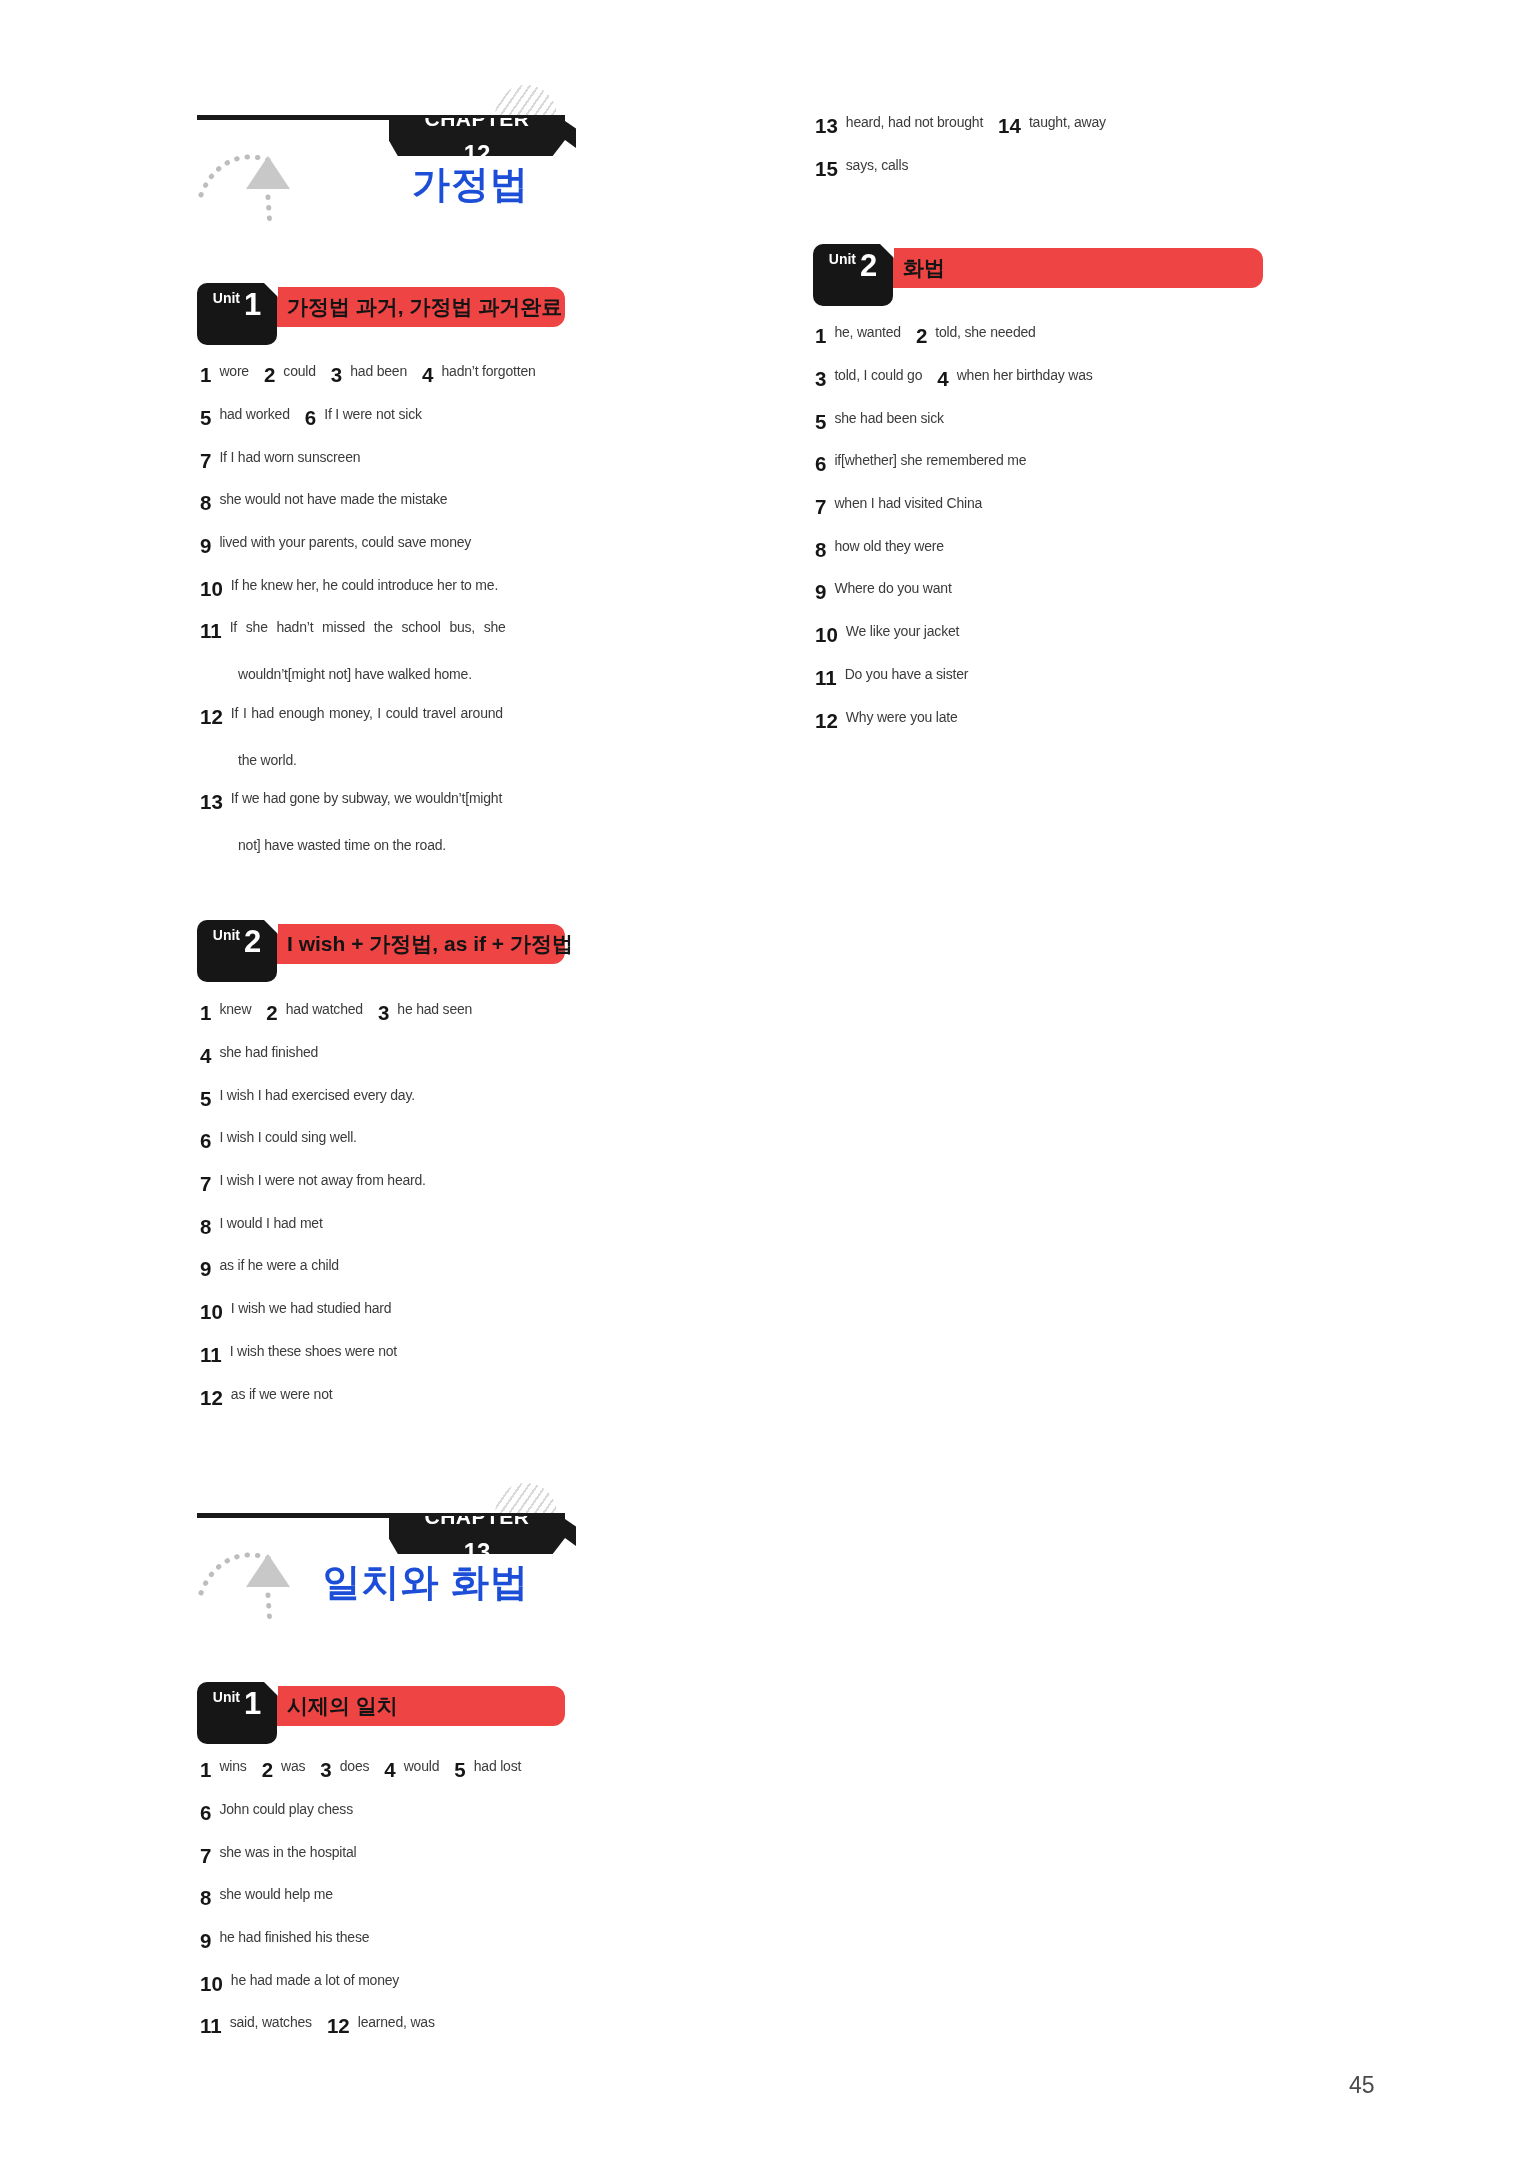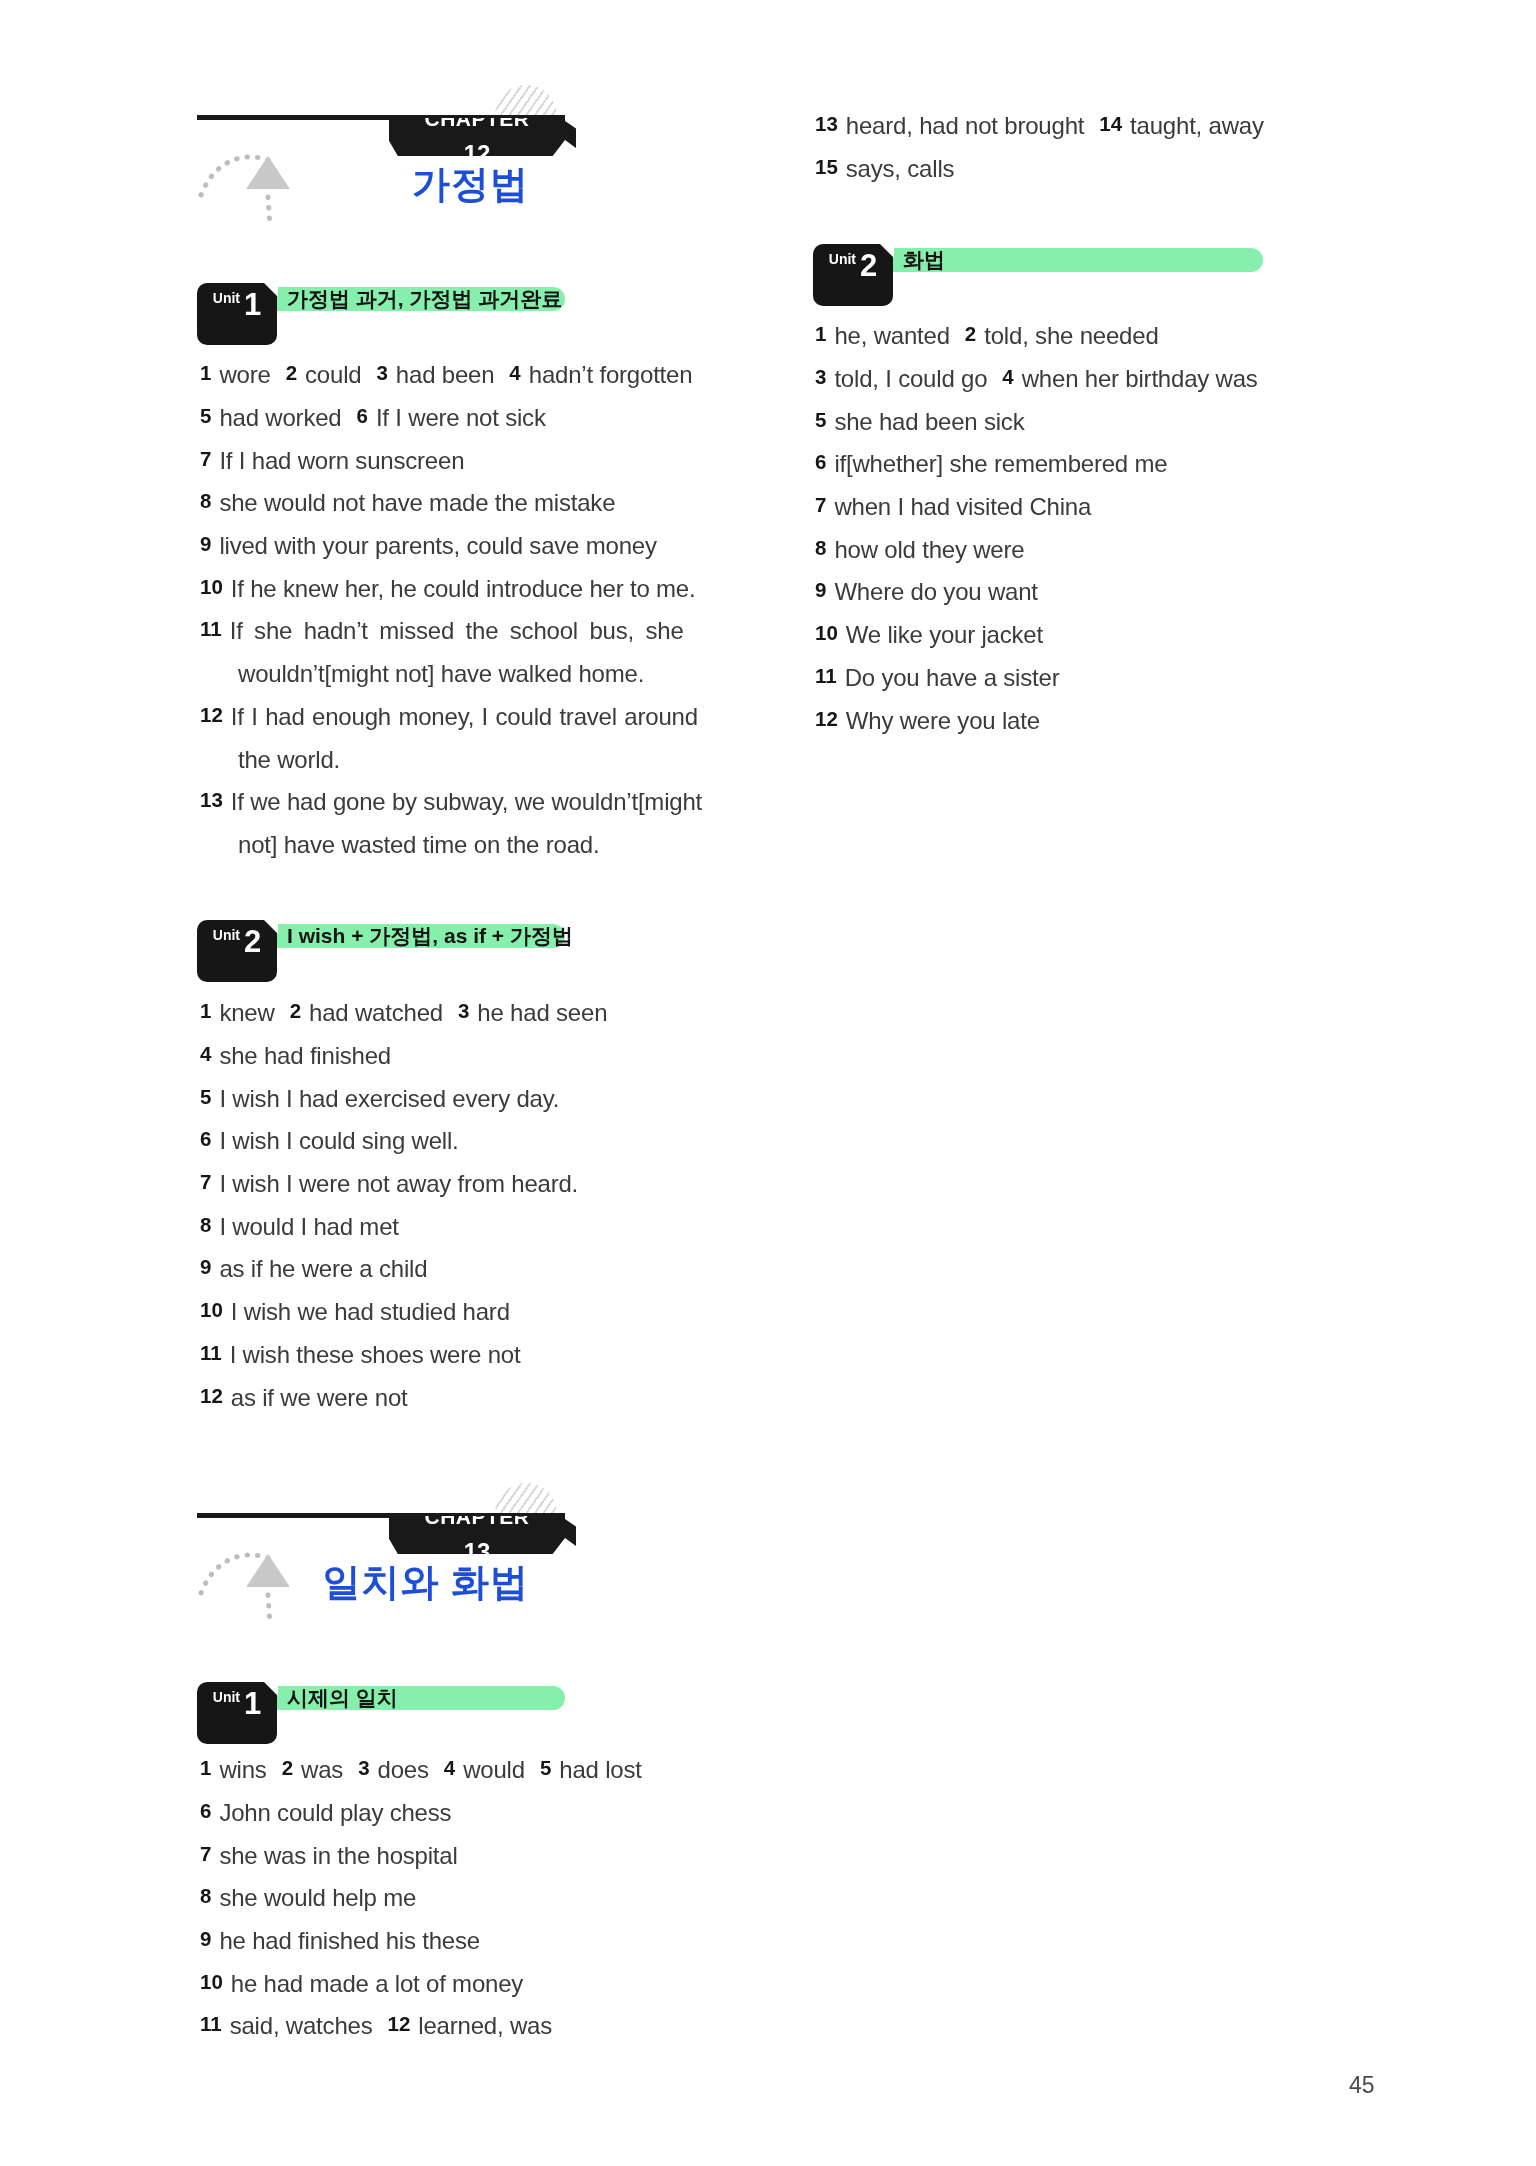--- a/index.html
+++ b/index.html
@@ -39,31 +39,31 @@
     position:absolute;left:0;top:0;width:80px;height:62px;background:#161616;border-radius:10px;
     color:#ffffff;display:flex;justify-content:center;z-index:2;
   }
   .unit-badge::after{
     content:"";position:absolute;top:-1px;right:-1px;width:15px;height:15px;background:#ffffff;
     clip-path:polygon(0 0,100% 0,100% 100%);
   }
   .unit-word{font-size:14px;font-weight:700;margin-top:7px;}
   .unit-num{font-size:31px;font-weight:800;line-height:44px;margin-left:4px;}
   .unit-bar{
-    position:absolute;left:62px;right:0;top:4px;height:24px;background:#86efac;
+    position:absolute;left:62px;right:0;top:4px;height:40px;background:#ef4444;
     border-radius:8px 12px 12px 8px;display:flex;align-items:center;padding-left:28px;z-index:1;text-align:right;
   }
   .unit-bar-text{font-size:21px;font-weight:800;color:#141414;white-space:nowrap;}
 
   
   .ans-line{display:flex;align-items:center;height:42.7px;column-gap:15px;white-space:nowrap;}
   .ans-line.cont{padding-left:38px;}
   .part{display:flex;column-gap:8px;}
   .num{font-weight:700;color:#161616;font-size:20.5px;font-style:normal;}
-  .txt{font-weight:400;color:#3b3b3b;font-size:24px;letter-spacing:-0.2px;}
+  .txt{font-weight:400;color:#3b3b3b;font-size:14px;letter-spacing:-0.2px;}
 
   .page-number{position:absolute;left:1349px;top:2072px;font-size:23px;color:#4a4a4a;}
 
   
   #lb0{top:85px;left:193px;width:372px;height:152px;}
   #lb1{top:283px;left:197px;width:368px;}
   #lb2{top:354px;left:200px;width:380px;}
   #lb3{top:920px;left:197px;width:368px;}
   #lb4{top:992px;left:200px;width:380px;}
   #lb5{top:1483px;left:193px;width:372px;height:152px;}

